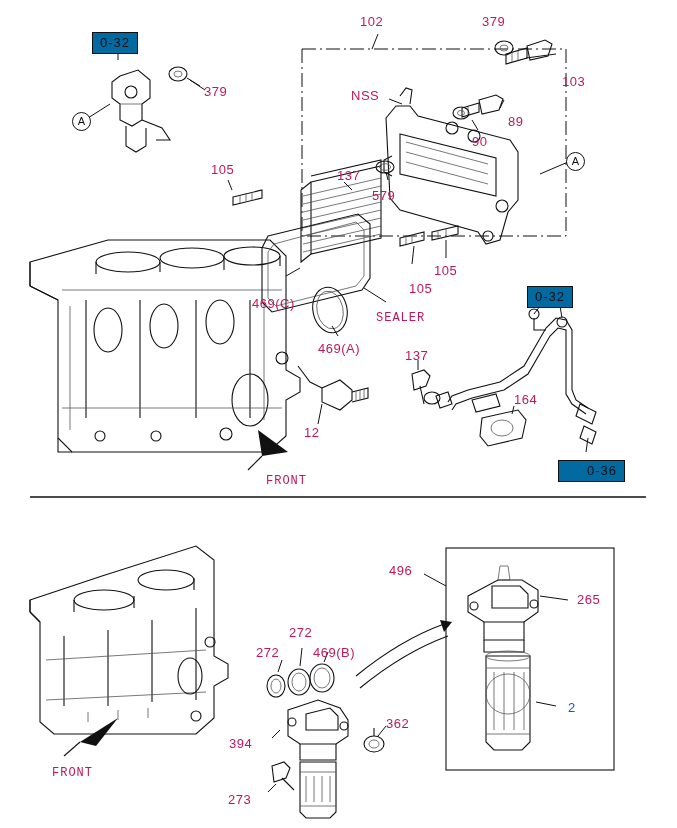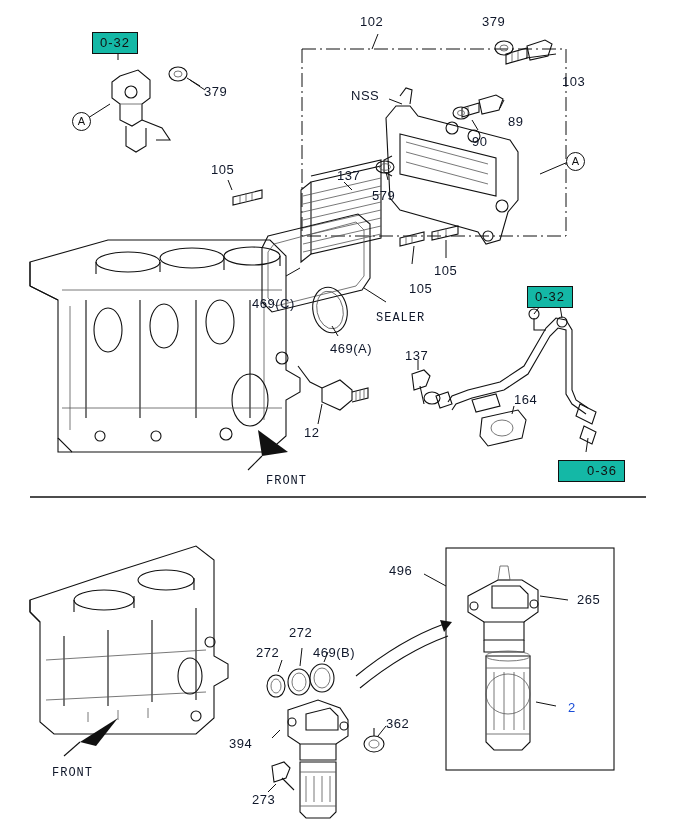--- a/index.html
+++ b/index.html
@@ -21,37 +21,37 @@
     position: absolute;
     left: 0;
     top: 0;
     width: 677px;
     height: 828px;
   }
   .lbl {
     position: absolute;
     font-family: "Liberation Sans", sans-serif;
     font-size: 13px;
-    color: #0f172a;
+    color: #be185d;
     white-space: nowrap;
     letter-spacing: 0.5px;
   }
   .lbl.mono {
     font-family: "Liberation Mono", monospace;
     font-size: 12px;
     letter-spacing: 1px;
   }
   .boxlbl {
     position: absolute;
     font-family: "Liberation Sans", sans-serif;
     font-size: 13px;
     color: #111111;
     border: 1px solid #111111;
     padding: 2px 7px 3px 7px;
-    background: #14b8a6;
+    background: #0369a1;
     white-space: nowrap;
     letter-spacing: 1px;
   }
   .circlbl {
     position: absolute;
     width: 17px;
     height: 17px;
     border: 1px solid #111111;
     border-radius: 50%;
     background: #ffffff;
@@ -346,30 +346,30 @@
   <div class="lbl" style="left:351px; top:88px;">NSS</div>
   <div class="lbl" style="left:508px; top:114px;">89</div>
   <div class="lbl" style="left:472px; top:134px;">90</div>
   <div class="lbl" style="left:211px; top:162px;">105</div>
   <div class="lbl" style="left:337px; top:168px;">137</div>
   <div class="lbl" style="left:372px; top:188px;">579</div>
   <div class="lbl" style="left:409px; top:281px;">105</div>
   <div class="lbl" style="left:434px; top:263px;">105</div>
   <div class="lbl" style="left:252px; top:296px;">469(C)</div>
   <div class="lbl mono" style="left:376px; top:311px;">SEALER</div>
-  <div class="lbl" style="left:330px; top:341px;">469(A)</div>
+  <div class="lbl" style="left:318px; top:341px;">469(A)</div>
   <div class="lbl" style="left:304px; top:425px;">12</div>
   <div class="lbl" style="left:405px; top:348px;">137</div>
   <div class="lbl" style="left:508px; top:392px;margin-left:6px;">164</div>
   <div class="lbl mono" style="left:266px; top:474px;">FRONT</div>
 
   <div class="lbl" style="left:389px; top:563px;">496</div>
   <div class="lbl" style="left:577px; top:592px;">265</div>
   <div class="lbl" style="left:289px; top:625px;">272</div>
   <div class="lbl" style="left:256px; top:645px;">272</div>
   <div class="lbl" style="left:313px; top:645px;">469(B)</div>
   <div class="lbl" style="left:229px; top:736px;">394</div>
   <div class="lbl" style="left:386px; top:716px;">362</div>
-  <div class="lbl" style="left:252px; top:792px;">273</div>
+  <div class="lbl" style="left:228px; top:792px;">273</div>
   <div class="callout-blue" style="left:568px; top:700px;">2</div>
   <div class="lbl mono" style="left:52px; top:766px;">FRONT</div>
 
 </div>
 
 </body></html>

